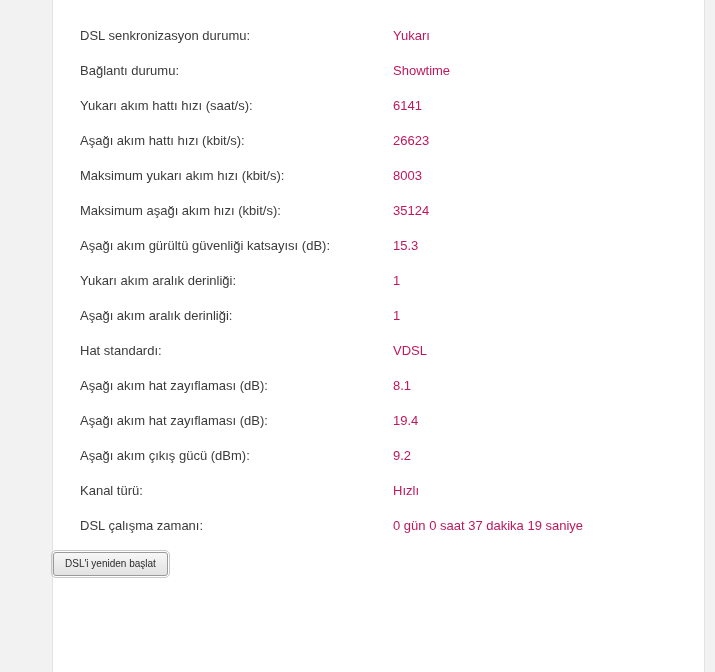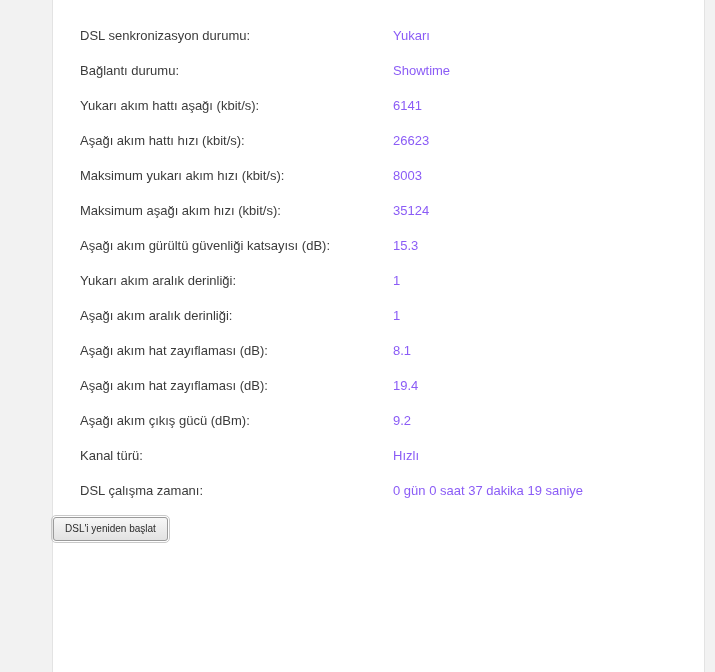--- a/index.html
+++ b/index.html
@@ -64,21 +64,21 @@
     color: #3c3c3c;
     line-height: 17px;
   }
   td.label-cell {
     width: 340px;
     padding-left: 27px;
     box-sizing: border-box;
     color: #3b3b3b;
   }
   td.value-cell {
-    color: #8b5cf6;
+    color: #be185d;
   }
   .button-row td {
     padding-top: 6px;
   }
   .restart-btn {
     display: inline-block;
     font-family: "Liberation Sans", sans-serif;
     font-size: 10px;
     color: #2b2b2b;
     background: linear-gradient(to bottom, #f7f7f7 0%, #ececec 50%, #e2e2e2 100%);
@@ -110,21 +110,21 @@
           <td class="label-cell">DSL senkronizasyon durumu:</td>
           <td class="value-cell">Yukarı</td>
         </tr>
 
         <tr>
           <td class="label-cell">Bağlantı durumu:</td>
           <td class="value-cell">Showtime</td>
         </tr>
 
         <tr>
-          <td class="label-cell">Yukarı akım hattı aşağı (kbit/s):</td>
+          <td class="label-cell">Yukarı akım hattı hızı (saat/s):</td>
           <td class="value-cell">6141</td>
         </tr>
 
         <tr>
           <td class="label-cell">Aşağı akım hattı hızı (kbit/s):</td>
           <td class="value-cell">26623</td>
         </tr>
 
         <tr>
           <td class="label-cell">Maksimum yukarı akım hızı (kbit/s):</td>
@@ -145,20 +145,24 @@
         <tr>
           <td class="label-cell">Yukarı akım aralık derinliği:</td>
           <td class="value-cell">1</td>
         </tr>
 
         <tr>
           <td class="label-cell">Aşağı akım aralık derinliği:</td>
           <td class="value-cell">1</td>
         </tr>
 
+        <tr>
+          <td class="label-cell">Hat standardı:</td>
+          <td class="value-cell">VDSL</td>
+        </tr>
 
         <tr>
           <td class="label-cell">Aşağı akım hat zayıflaması (dB):</td>
           <td class="value-cell">8.1</td>
         </tr>
 
         <tr>
           <td class="label-cell">Aşağı akım hat zayıflaması (dB):</td>
           <td class="value-cell">19.4</td>
         </tr>

